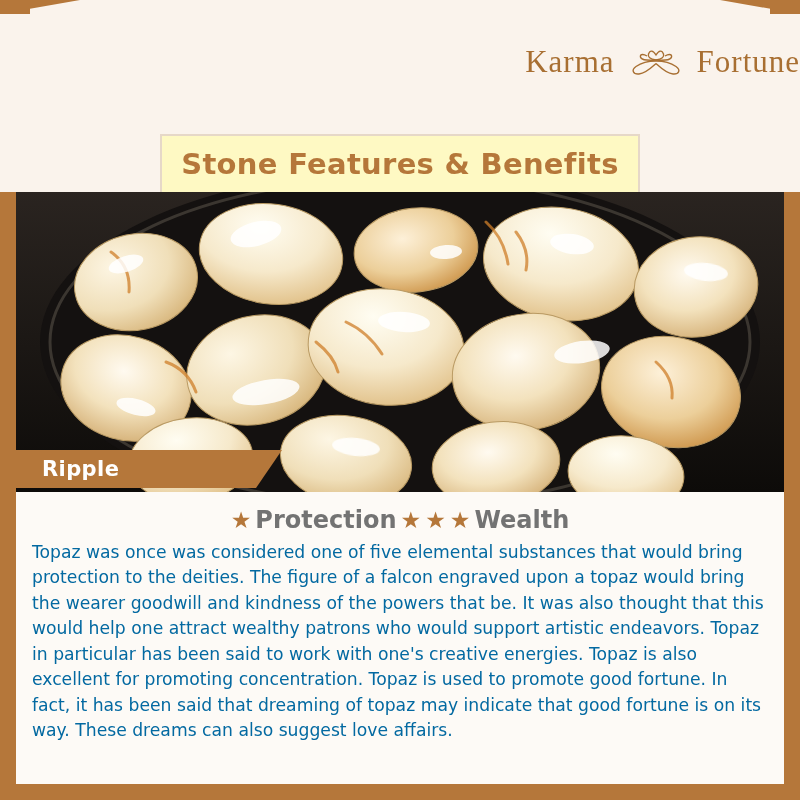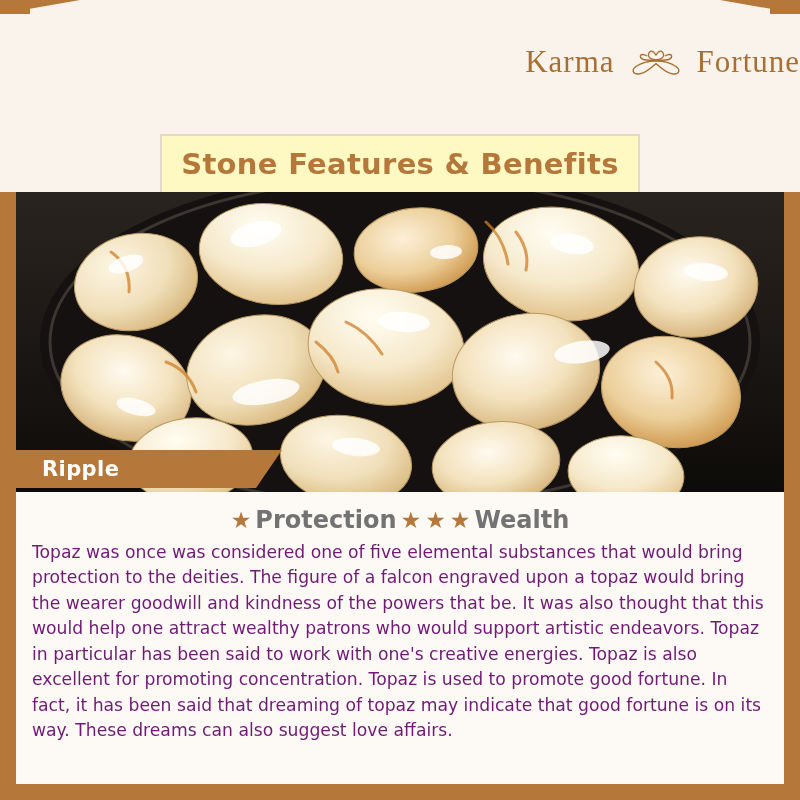--- a/index.html
+++ b/index.html
@@ -181,21 +181,21 @@
   .star {
     color: #b5773a;
     font-size: 23px;
     line-height: 1;
   }
 
   .description {
     font-family: "DejaVu Sans", sans-serif;
     font-size: 17.2px;
     line-height: 1.48;
-    color: #701a75;
+    color: #0369a1;
     text-align: left;
     margin: 0;
   }
 
   
   .bottom-strip {
     position: absolute;
     left: 0;
     bottom: 0;
     width: 800px;

